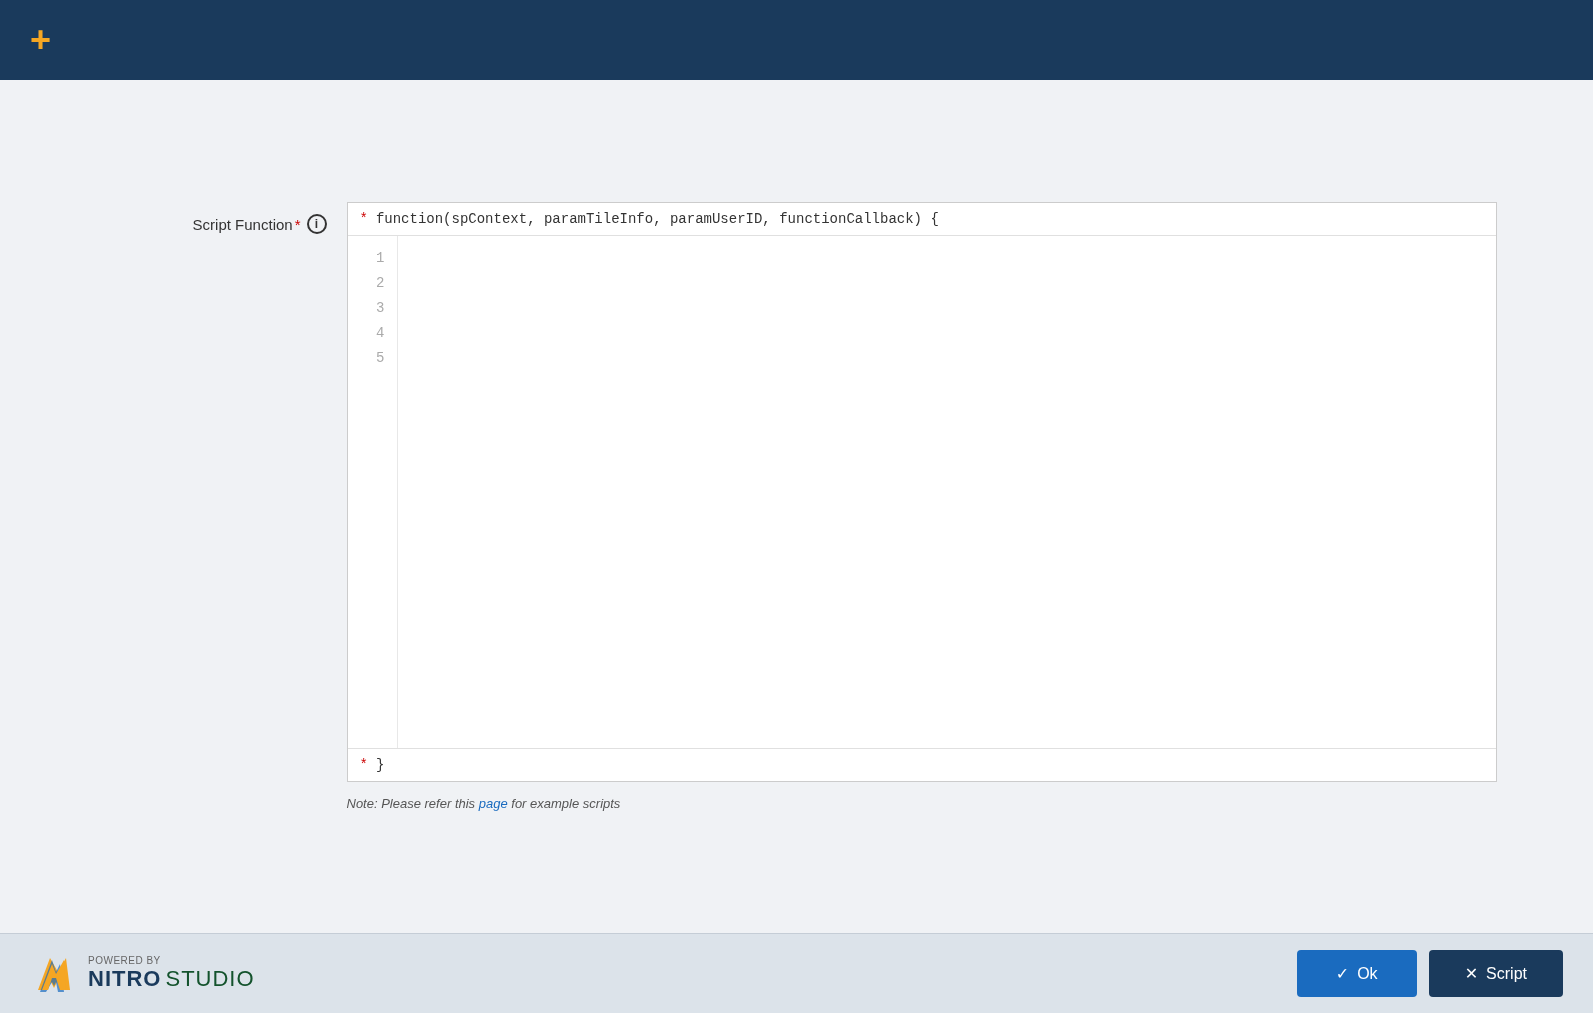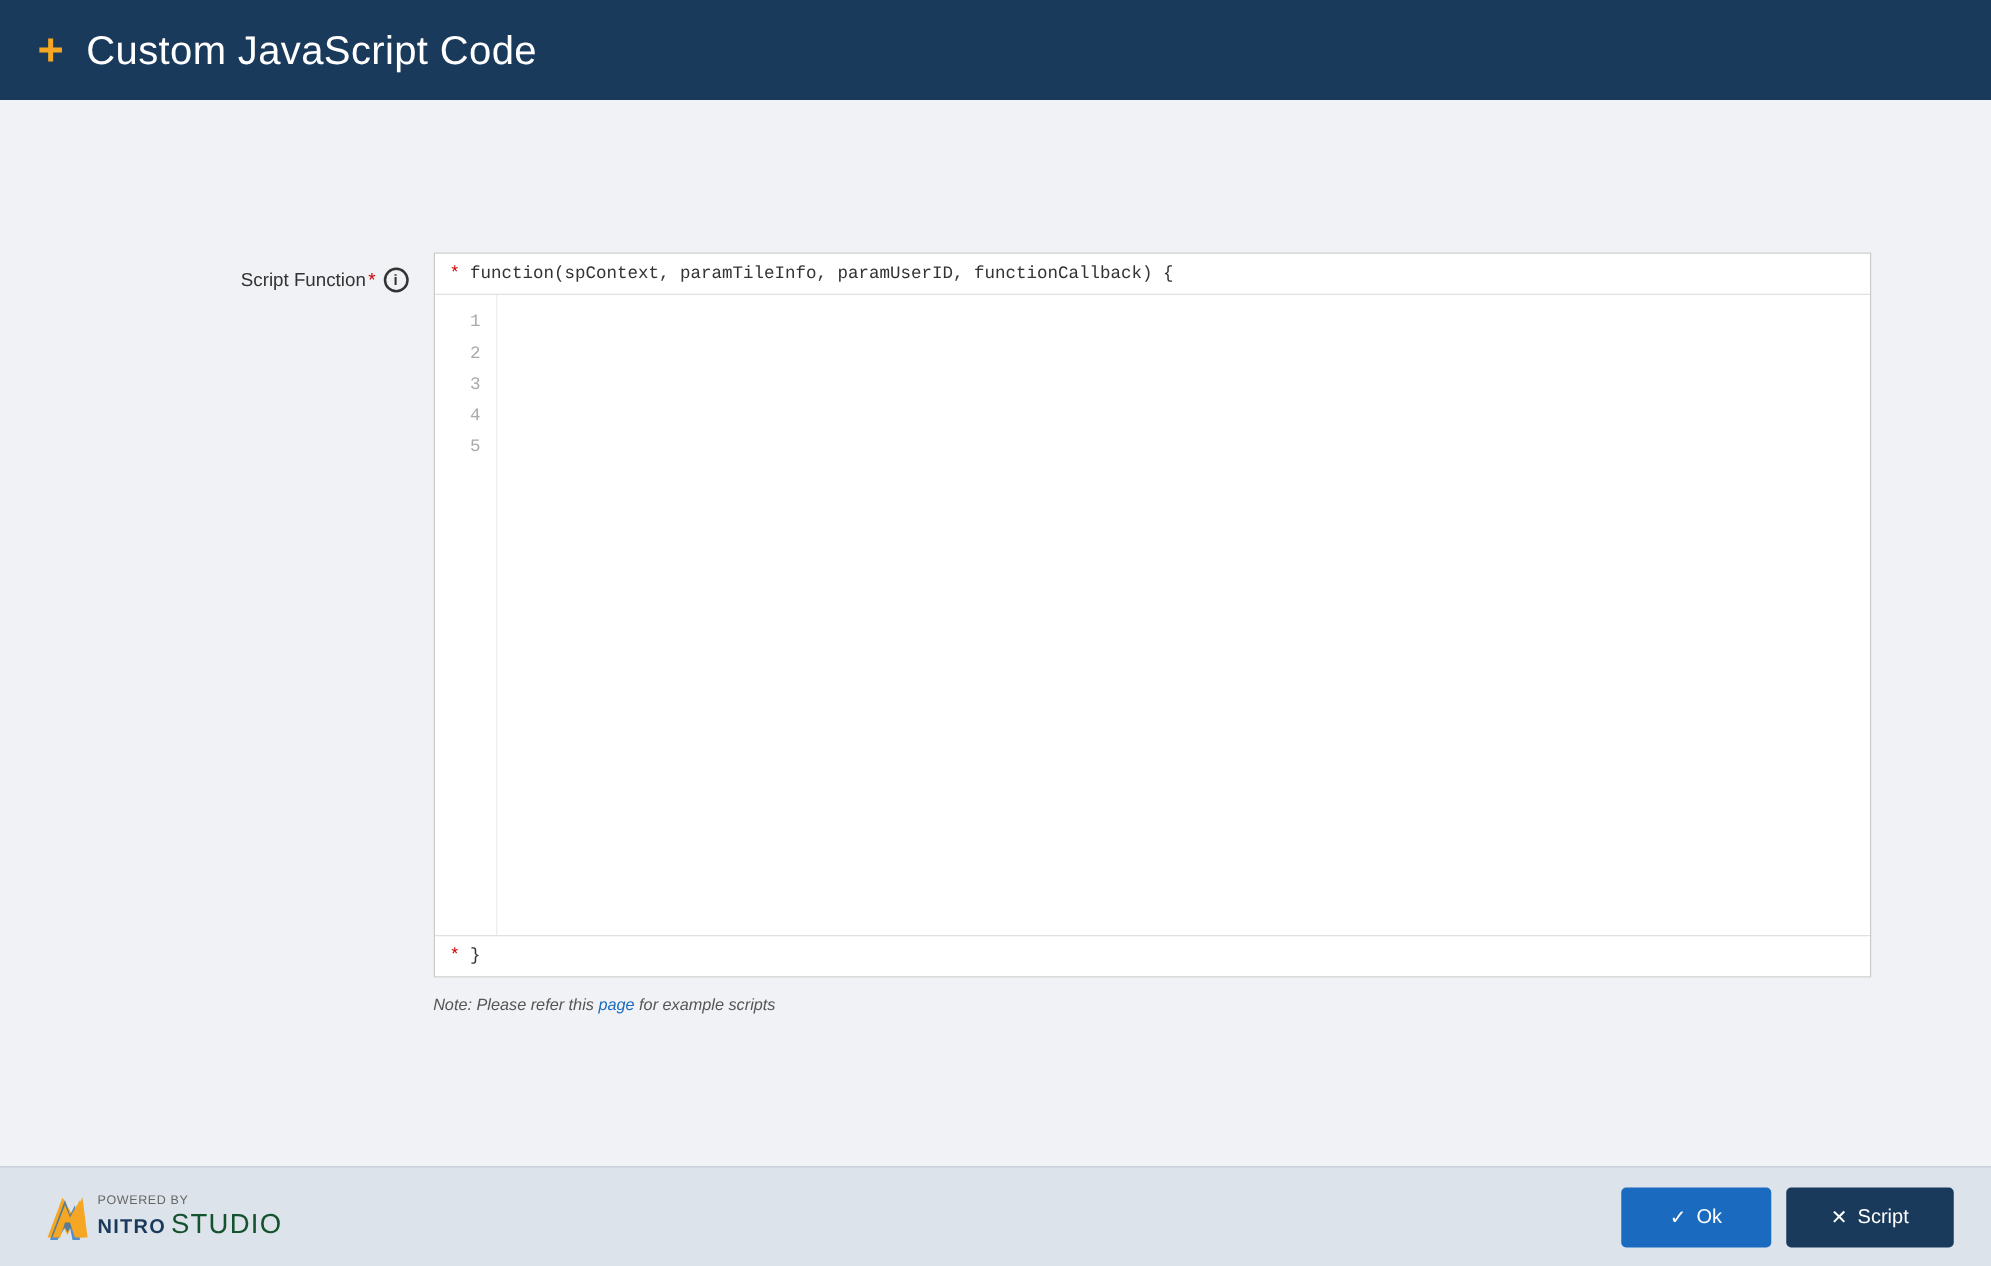--- a/index.html
+++ b/index.html
@@ -209,20 +209,21 @@
       align-items: center;
       justify-content: space-between;
       padding: 0 30px;
       flex-shrink: 0;
       border-top: 1px solid #c5cdd6;
     }
 
     .footer-logo {
       display: flex;
       align-items: center;
+      gap: 10px;
     }
 
     .nitro-logo-icon {
       width: 48px;
       height: 48px;
       flex-shrink: 0;
     }
 
     .footer-logo-text {
       display: flex;
@@ -236,21 +237,21 @@
       text-transform: uppercase;
     }
 
     .nitro-studio-text {
       display: flex;
       align-items: baseline;
       gap: 4px;
     }
 
     .nitro-text {
-      font-size: 16px;
+      font-size: 22px;
       font-weight: 700;
       color: #1a3a5c;
       letter-spacing: 1px;
     }
 
     .studio-text {
       font-size: 22px;
       font-weight: 400;
       color: #14532d;
       letter-spacing: 1px;
@@ -295,21 +296,20 @@
 
     .checkmark-icon, .x-icon {
       font-size: 16px;
     }
   </style>
 </head>
 <body>
 
 <div class="header">
   <span class="header-plus-icon">+</span>
-  <h1 class="header-title">Custom JavaScript Code</h1>
 </div>
 
 <div class="main-content">
   <div class="form-row">
 
     <div class="form-label-area">
       <span class="form-label">Script Function</span>
       <span class="required-star">*</span>
       <span class="info-icon" title="Information">i</span>
     </div>

